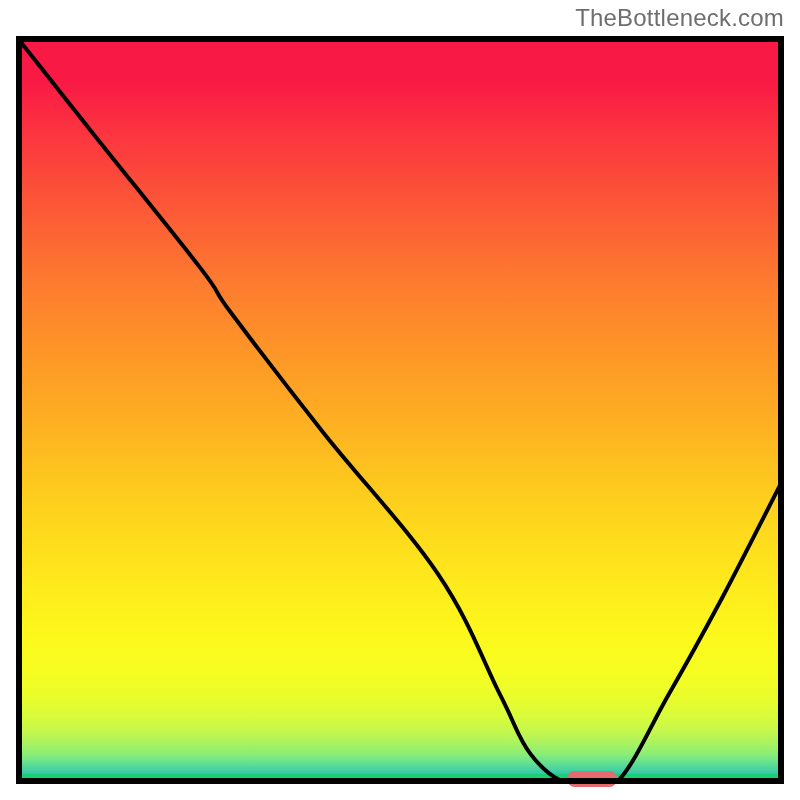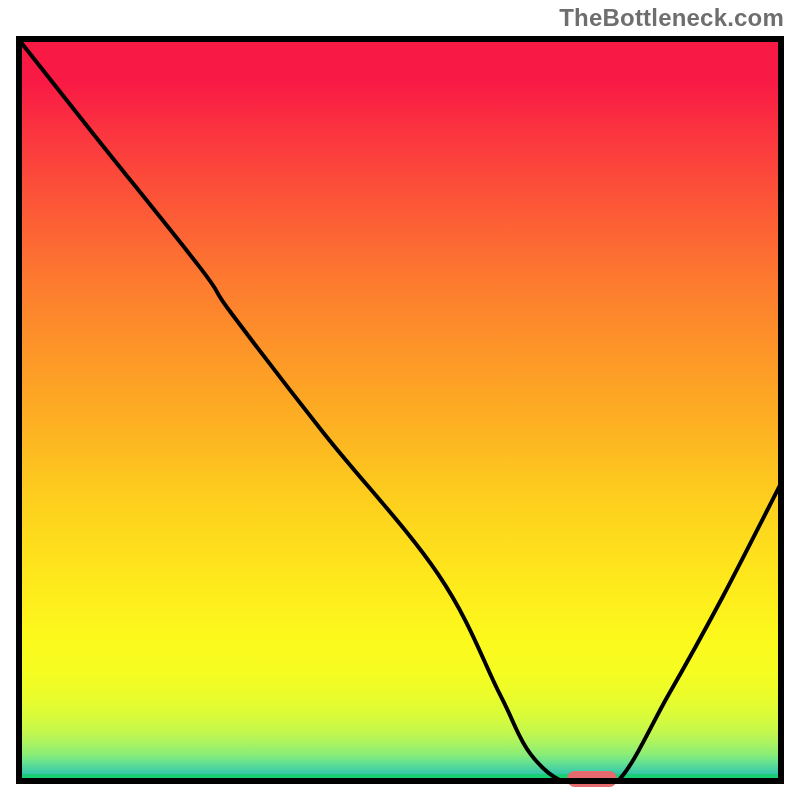--- a/index.html
+++ b/index.html
@@ -13,21 +13,21 @@
   .container {
     position: relative;
     width: 800px;
     height: 800px;
   }
   .watermark {
     position: absolute;
     top: 4px;
     right: 16px;
     font-size: 24px;
-    font-weight: 700;
+    font-weight: 400;
     color: #6e6e6e;
     letter-spacing: 0.2px;
     z-index: 10;
   }
   .plot-frame {
     position: absolute;
     left: 16px;
     top: 36px;
     width: 768px;
     height: 748px;

